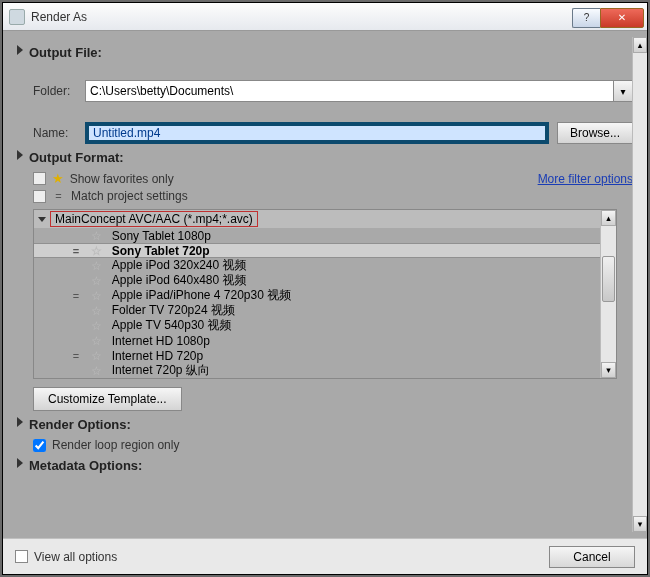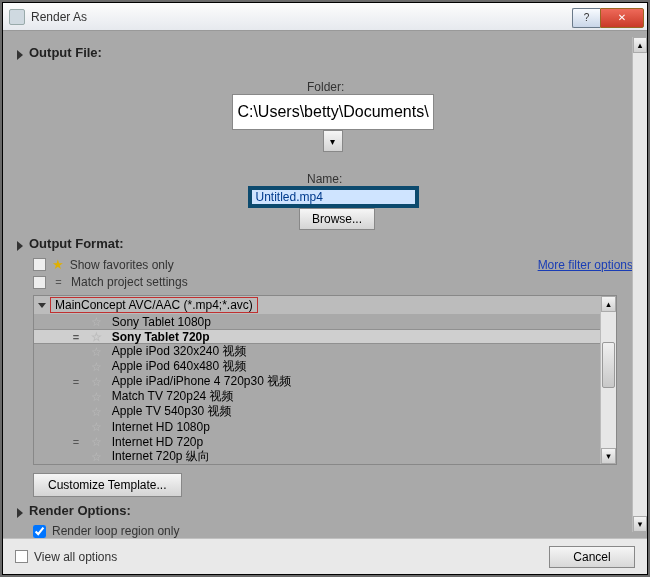--- a/index.html
+++ b/index.html
@@ -11,27 +11,27 @@
 .titlebar .app-icon { width: 16px; height: 16px; background: #cfd9e0; border: 1px solid #9aa; border-radius: 2px; margin-right: 6px; }
 .titlebar .title { font-size: 12px; color: #333; flex: 1; }
 .winbtns { display: flex; height: 20px; margin-top: 2px; margin-right: 3px; }
 .winbtn { width: 28px; height: 20px; border: 1px solid #6a7a8a; background: linear-gradient(#f8fbff,#c9d6e8); display: flex; align-items: center; justify-content: center; font-size: 10px; color: #333; }
 .winbtn.min { border-right: none; border-radius: 2px 0 0 2px; }
 .winbtn.close { width: 44px; background: linear-gradient(#ee6a5a,#c93a28); color: #fff; border-color: #962; border-radius: 0 2px 2px 0; margin-left: 0; }
 
 .content { position: absolute; top: 28px; left: 0; right: 0; bottom: 36px; background: #a9a9a9; padding: 8px 14px 8px 14px; overflow: hidden; }
 .footer { position: absolute; left: 0; right: 0; bottom: 0; height: 36px; background: #e9e9e9; border-top: 1px solid #c0c0c0; display: flex; align-items: center; padding: 0 12px; }
 
-.section-header { display: flex; align-items: flex-end; margin-top: 6px; margin-bottom: 6px; cursor: pointer; }
+.section-header { display: flex; align-items: flex-start; margin-top: 6px; margin-bottom: 6px; cursor: pointer; }
 .tri { width: 0; height: 0; border-left: 6px solid #333; border-top: 5px solid transparent; border-bottom: 5px solid transparent; margin-right: 6px; }
 .section-title { font-weight: bold; font-size: 13px; color: #222; }
 
-.row { display: flex; align-items: center; margin: 20px 0 4px 16px; min-height: 22px; flex-direction: column; }
+.row { display: flex; align-items: center; margin: 20px 0 4px 16px; min-height: 22px; }
 .label { width: 52px; font-size: 12px; color: #333; }
-.folder-box { flex: 1; height: 22px; background: #fff; border: 1px solid #888; display: flex; align-items: center; padding: 8px 4px; font-size: 16px; }
+.folder-box { flex: 1; height: 22px; background: #fff; border: 1px solid #888; display: flex; align-items: center; padding: 8px 4px; font-size: 12px; }
 .name-input { flex: 1; height: 22px; border: 4px solid #0c4a6e; background: #cfe4ff; padding: 0 4px; font-size: 12px; color: #003a8c; }
 .name-input::selection { background: #3399ff; color: #fff; }
 .dd-btn { width: 20px; height: 22px; border: 1px solid #888; background: linear-gradient(#f6f6f6,#d4d4d4); display: flex; align-items: center; justify-content: center; font-size: 10px; margin-left: -1px; }
 .browse-btn { width: 76px; height: 22px; margin-left: 8px; border: 1px solid #888; background: linear-gradient(#f6f6f6,#d4d4d4); font-size: 12px; }
 
 .fmt-row { display: flex; align-items: center; margin: 3px 0 3px 16px; font-size: 12px; color: #333; }
 .chk { width: 13px; height: 13px; border: 1px solid #888; background: #eee; margin-right: 6px; display: inline-block; }
 .star { color: #e0b000; font-size: 13px; margin-right: 6px; }
 .link { color: #1a3db5; text-decoration: underline; margin-left: auto; cursor: pointer; font-size: 12px; }
 .eq-icon { width: 13px; text-align: center; font-size: 11px; color: #555; margin-right: 6px; display: inline-block; }
@@ -140,21 +140,21 @@
               <span>Apple iPod 640x480 视频</span>
             </div>
             <div class="preset">
               <span class="eq">=</span>
               <span class="pstar">☆</span>
               <span>Apple iPad/iPhone 4 720p30 视频</span>
             </div>
             <div class="preset">
               <span class="eq"></span>
               <span class="pstar">☆</span>
-              <span>Match TV 720p24 视频</span>
+              <span>Folder TV 720p24 视频</span>
             </div>
             <div class="preset">
               <span class="eq"></span>
               <span class="pstar">☆</span>
               <span>Apple TV 540p30 视频</span>
             </div>
             <div class="preset">
               <span class="eq"></span>
               <span class="pstar">☆</span>
               <span>Internet HD 1080p</span>

